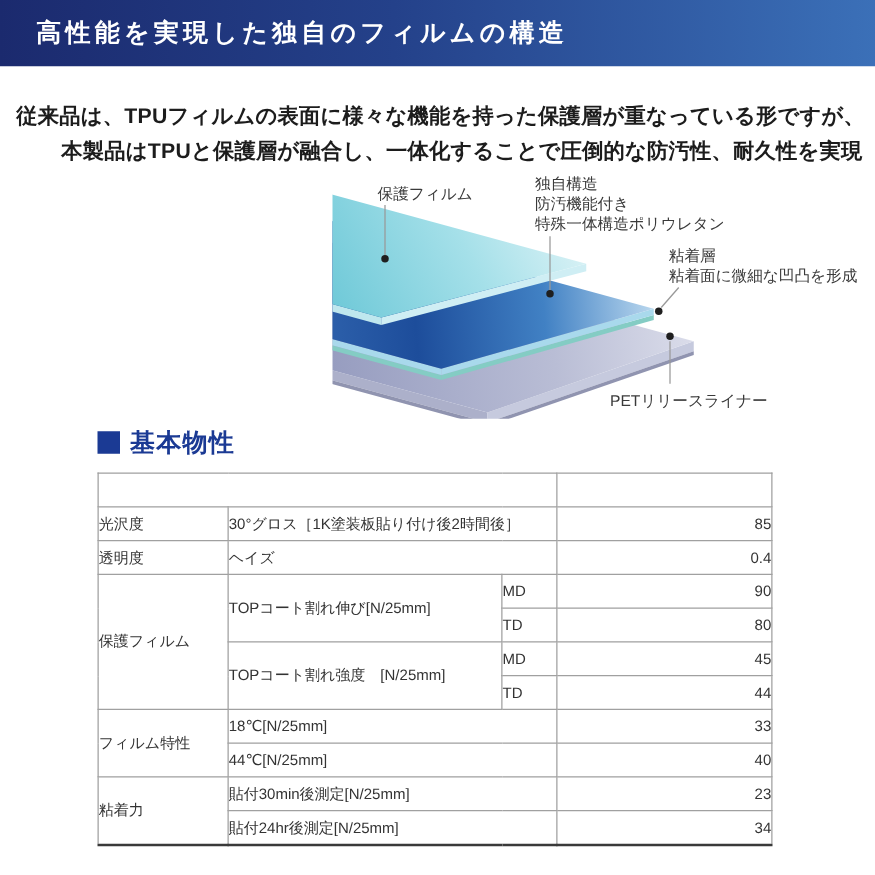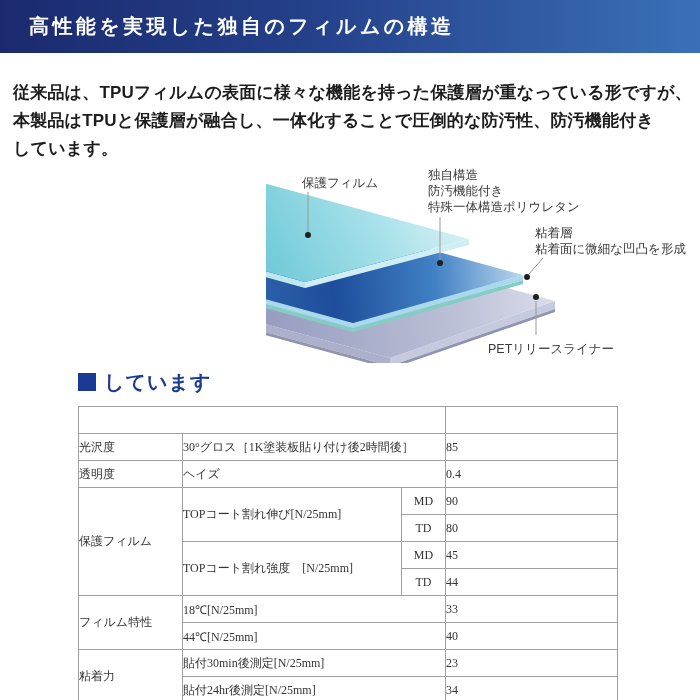--- a/index.html
+++ b/index.html
@@ -17,21 +17,21 @@
   .banner-title{
     color:#ffffff;
     font-family:"Liberation Serif","DejaVu Serif",serif;
     font-size:20px;font-weight:600;letter-spacing:3.4px;
     padding-left:29px;white-space:nowrap;
   }
   
   .intro{margin:26px 10px 0 13px;}
   .intro-line{
     font-size:17px;line-height:28px;color:#1c1c1c;font-weight:600;
-    white-space:nowrap;letter-spacing:0.2px;
+    white-space:nowrap;letter-spacing:0.2px;text-align:right;
   }
   
   .diagram-svg{display:block;width:700px;height:200px;}
   .dlabel{font-size:12.5px;fill:#3a3a3a;}
   .leader{stroke:#999999;stroke-width:1;}
   
   .section-heading{margin:7px 0 0 78px;height:24px;display:flex;align-items:center;}
   .sq{width:18px;height:18px;background:#1b3a94;display:inline-block;}
   .section-heading-text{
     color:#1b3a94;font-size:20px;font-weight:bold;margin-left:8px;letter-spacing:1px;
@@ -39,47 +39,46 @@
   
   .tbl-wrap{margin:12px 0 0 78px;}
   table.props{
     border-collapse:collapse;table-layout:fixed;width:539px;
     font-size:12px;color:#333333;
     border:1px solid #8a8a8a;
     border-bottom:2px solid #3a3a3a;
   }
   table.props td,table.props th{
     border:1px solid #a0a0a0;height:26px;padding:0;
-    font-weight:normal;background:#ffffff;vertical-align:middle;font-family:Liberation Serif, serif;
+    font-weight:normal;background:#ffffff;vertical-align:middle;
   }
   td.cat{padding-left:10px;text-align:left;}
   td.test{padding-left:13px;text-align:left;}
-  td.dir{text-align:center;}
-  td.val{text-align:left;}
+  td.dir{text-align:left;}
+  td.val{text-align:right;}
   th.diag{
     background:
       linear-gradient(to bottom right,
         #ffffff 49.55%, #9a9a9a 49.55%, #9a9a9a 50.45%, #ffffff 50.45%);
   }
   th.product{
     background:linear-gradient(90deg,#4f9ed6 0%,#2a5cab 55%,#16337f 100%);
     color:#ffffff;font-weight:bold;font-size:12.5px;text-align:center;
   }
 </style>
 </head>
 <body>
 
 <div class="banner">
   <div class="banner-title">高性能を実現した独自のフィルムの構造</div>
 </div>
 
 <div class="intro">
   <div class="intro-line">従来品は、TPUフィルムの表面に様々な機能を持った保護層が重なっている形ですが、</div>
-  <div class="intro-line">本製品はTPUと保護層が融合し、一体化することで圧倒的な防汚性、防汚機能付き</div>
-  <div class="intro-line">しています。</div>
+  <div class="intro-line">本製品はTPUと保護層が融合し、一体化することで圧倒的な防汚性、耐久性を実現</div>
 </div>
 
 <svg class="diagram-svg" viewBox="0 0 700 200">
   <defs>
     <clipPath id="cutClip">
         <rect x="266" y="0" width="434" height="200"></rect>
       </clipPath>
     <linearGradient id="gradCyan" gradientUnits="userSpaceOnUse" x1="276" y1="130" x2="480" y2="20">
       <stop offset="0" stop-color="#6fc9d8"></stop>
       <stop offset="0.5" stop-color="#a5e0e9"></stop>
@@ -133,21 +132,21 @@
   <line class="leader" x1="543" y1="95" x2="529" y2="111"></line>
   <circle cx="527" cy="114" r="3" fill="#1f1f1f"></circle>
 
   <circle cx="536" cy="134" r="3" fill="#1f1f1f"></circle>
   <line class="leader" x1="536" y1="138" x2="536" y2="172"></line>
   <text class="dlabel" x="488" y="190">PETリリースライナー</text>
 </svg>
 
 <div class="section-heading">
   <span class="sq"></span>
-  <span class="section-heading-text">しています</span>
+  <span class="section-heading-text">基本物性</span>
 </div>
 
 <div class="tbl-wrap">
   <table class="props">
     <colgroup>
       <col style="width:104px">
         <col style="width:219px">
         <col style="width:44px">
         <col style="width:172px">
     </colgroup>

